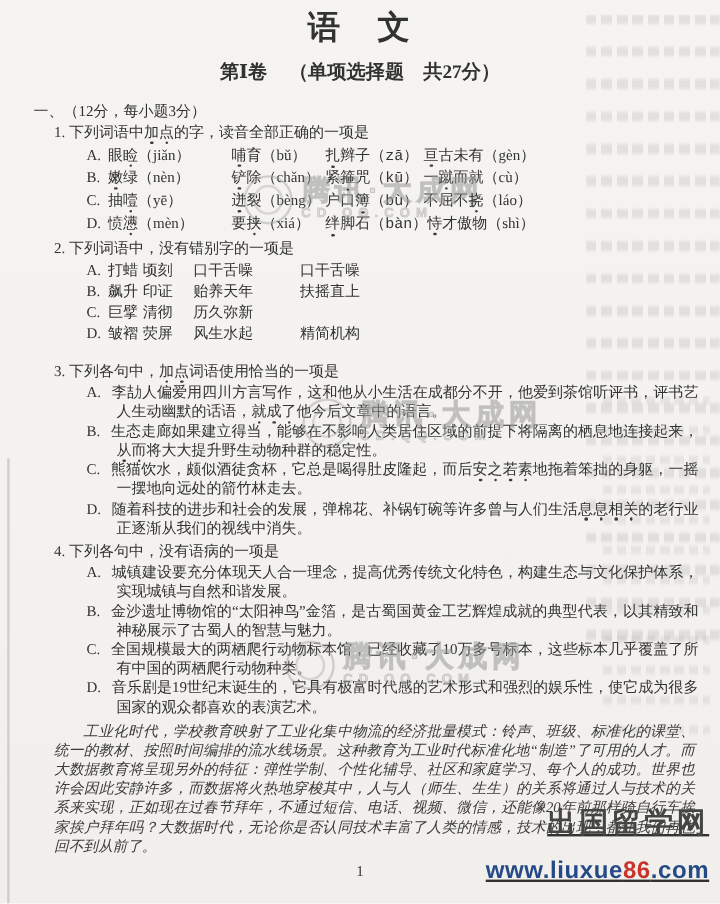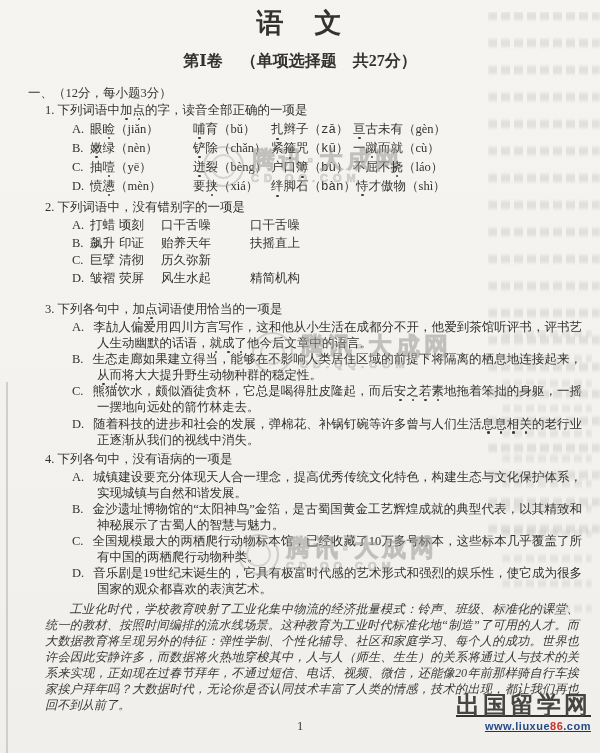--- a/index.html
+++ b/index.html
@@ -61,21 +61,21 @@
     margin:3px 21px 0 45px;text-indent:2em;text-align:justify;
     font-style:italic;font-size:12.2px;line-height:16.1px;color:#3a3a37;
   }
   
   .dc{position:relative;}
   .dc::after{content:"";position:absolute;left:50%;margin-left:-1px;bottom:-3px;width:2.5px;height:2.5px;border-radius:50%;background:#3c3c39;}
   
   .pagenum{position:absolute;left:0;top:718px;width:100%;text-align:center;font-size:12.5px;color:#3a3a37;}
   .liuxue{position:absolute;right:9px;bottom:18px;text-align:right;font-family:"Liberation Sans","DejaVu Sans",sans-serif;text-decoration:underline;}
   .lx-name{font-size:24px;line-height:26px;font-weight:bold;color:#454543;letter-spacing:3px;}
-  .lx-url{font-size:11px;line-height:17px;font-weight:bold;letter-spacing:.5px;}
+  .lx-url{font-size:20px;line-height:17px;font-weight:bold;letter-spacing:.5px;margin-top:19px;}
   .lx-blue{color:#264a87;} .lx-red{color:#c8342c;}
 </style>
 </head>
 <body>
 
 <div class="page">
 
   <div class="bleed bleed-right"></div>
   <div class="bleed bleed-right2"></div>
   <div class="scan-line"></div>

